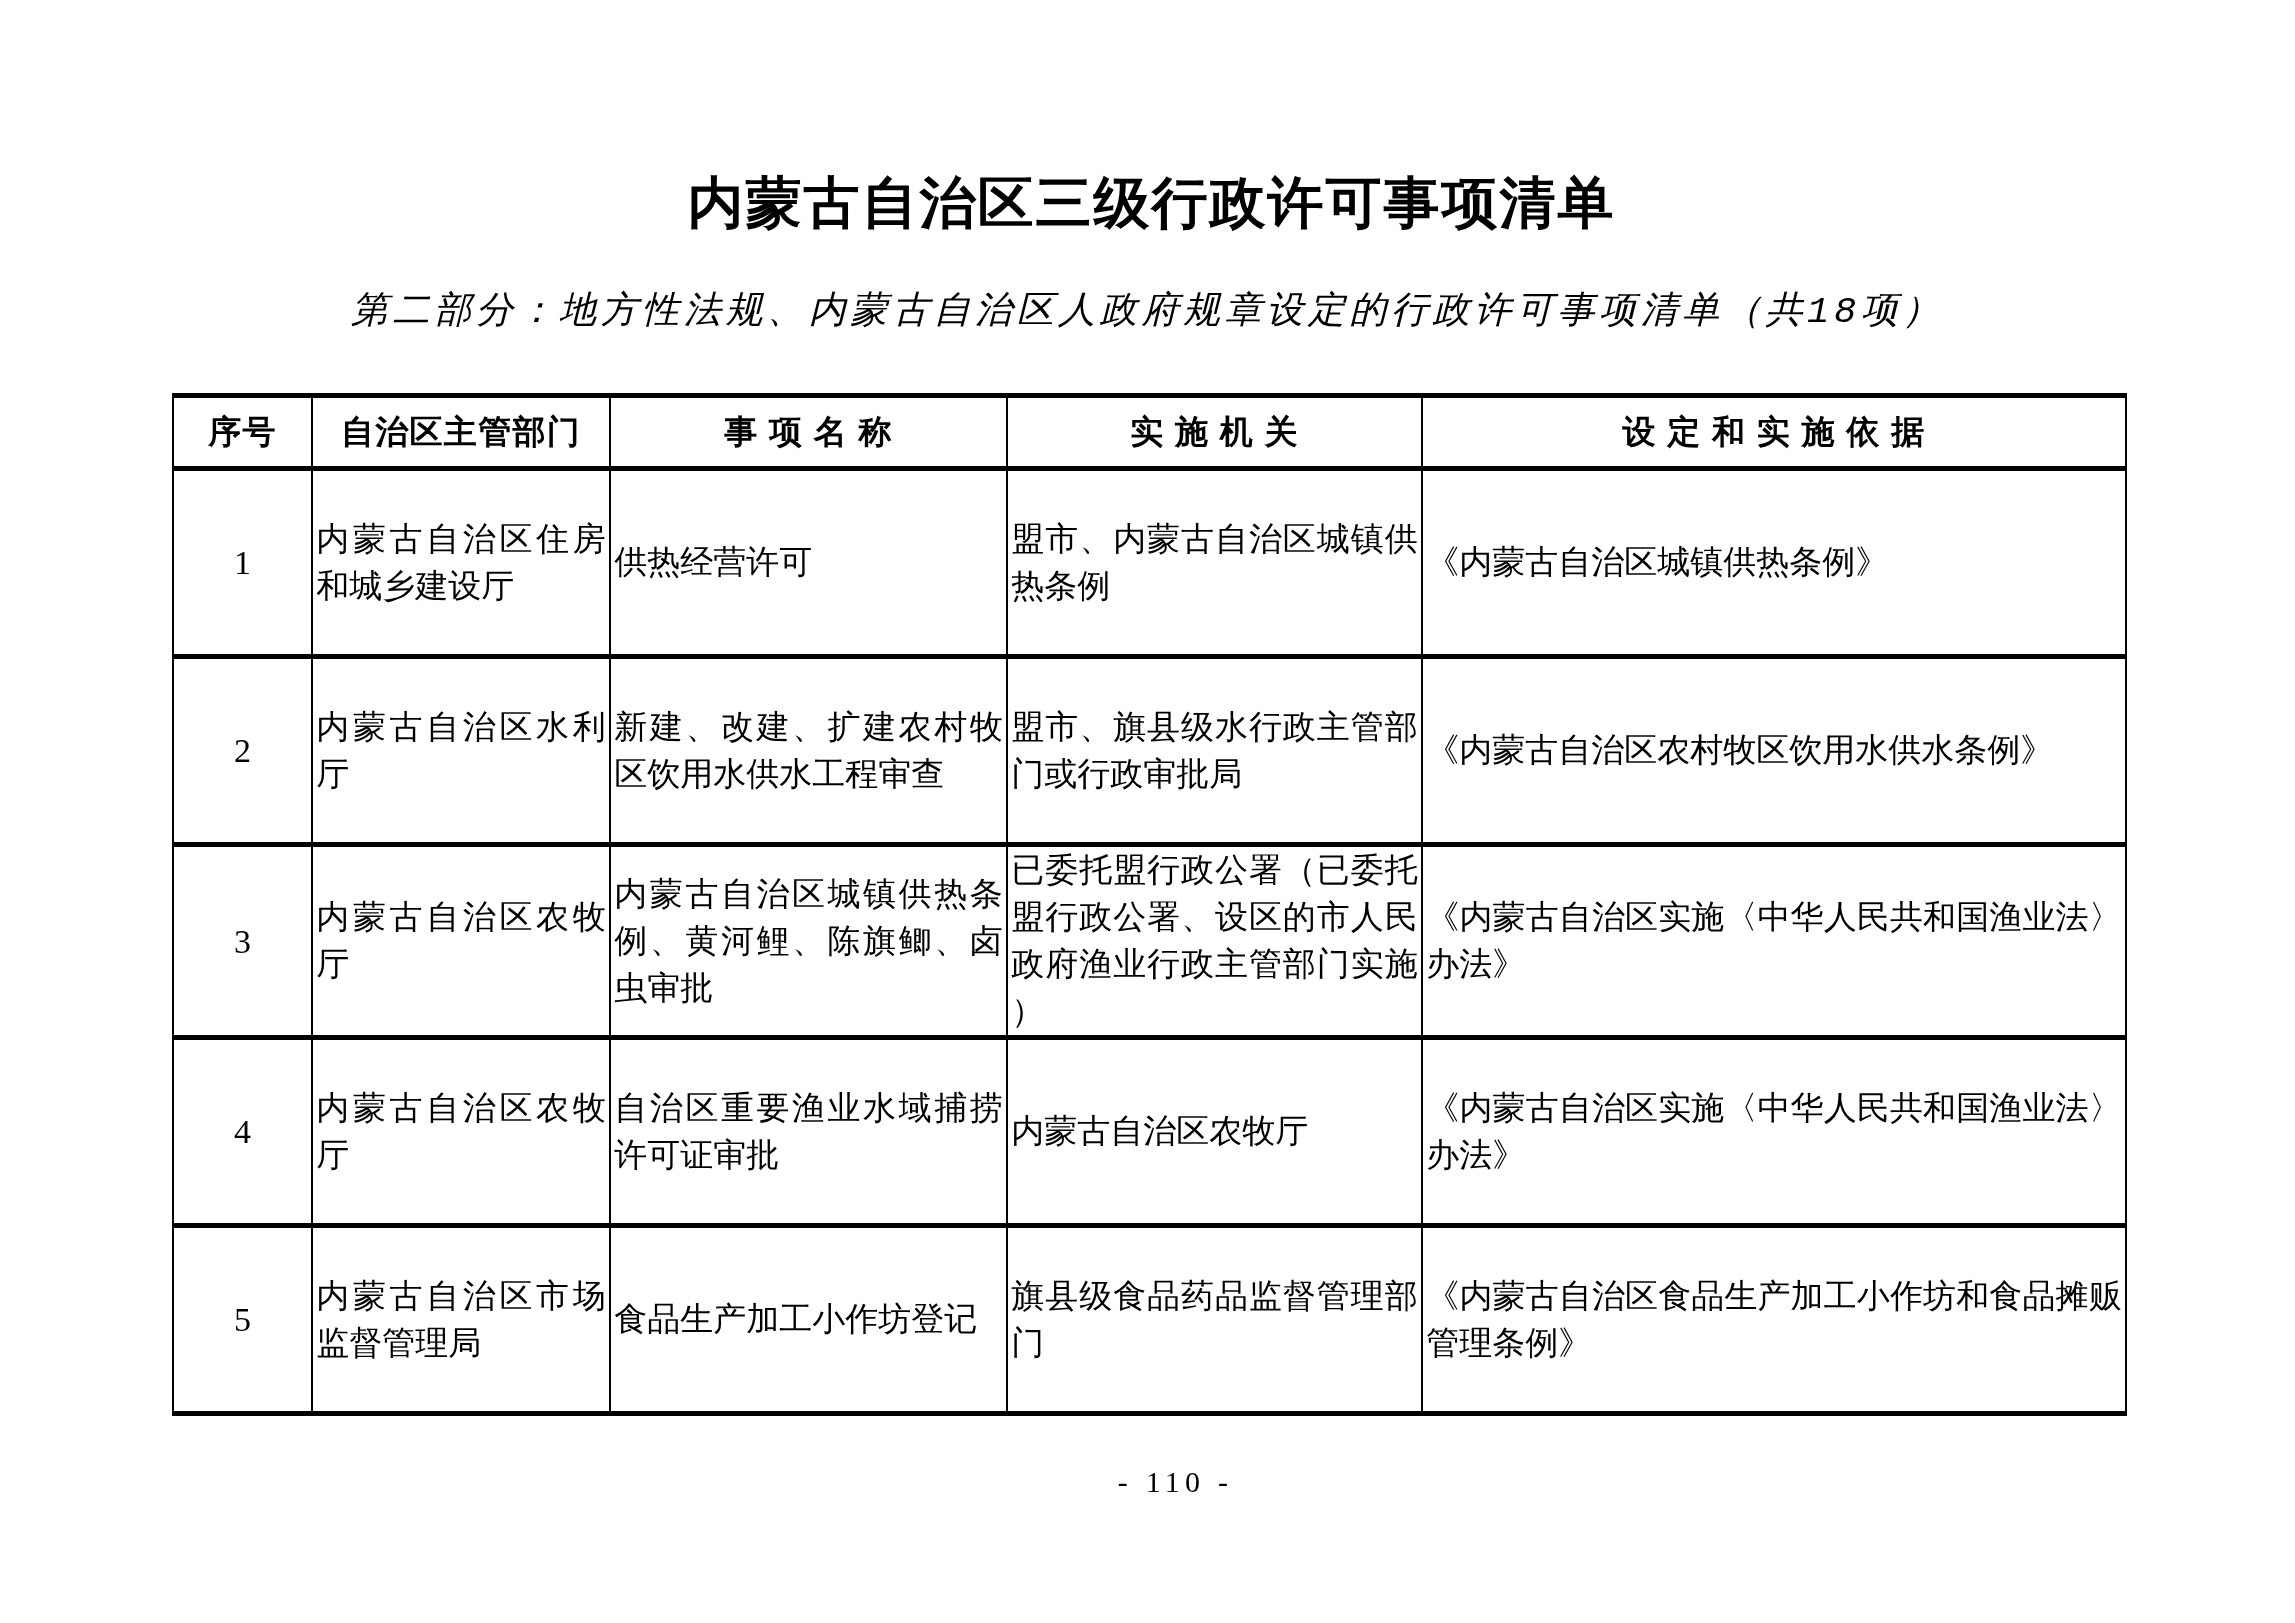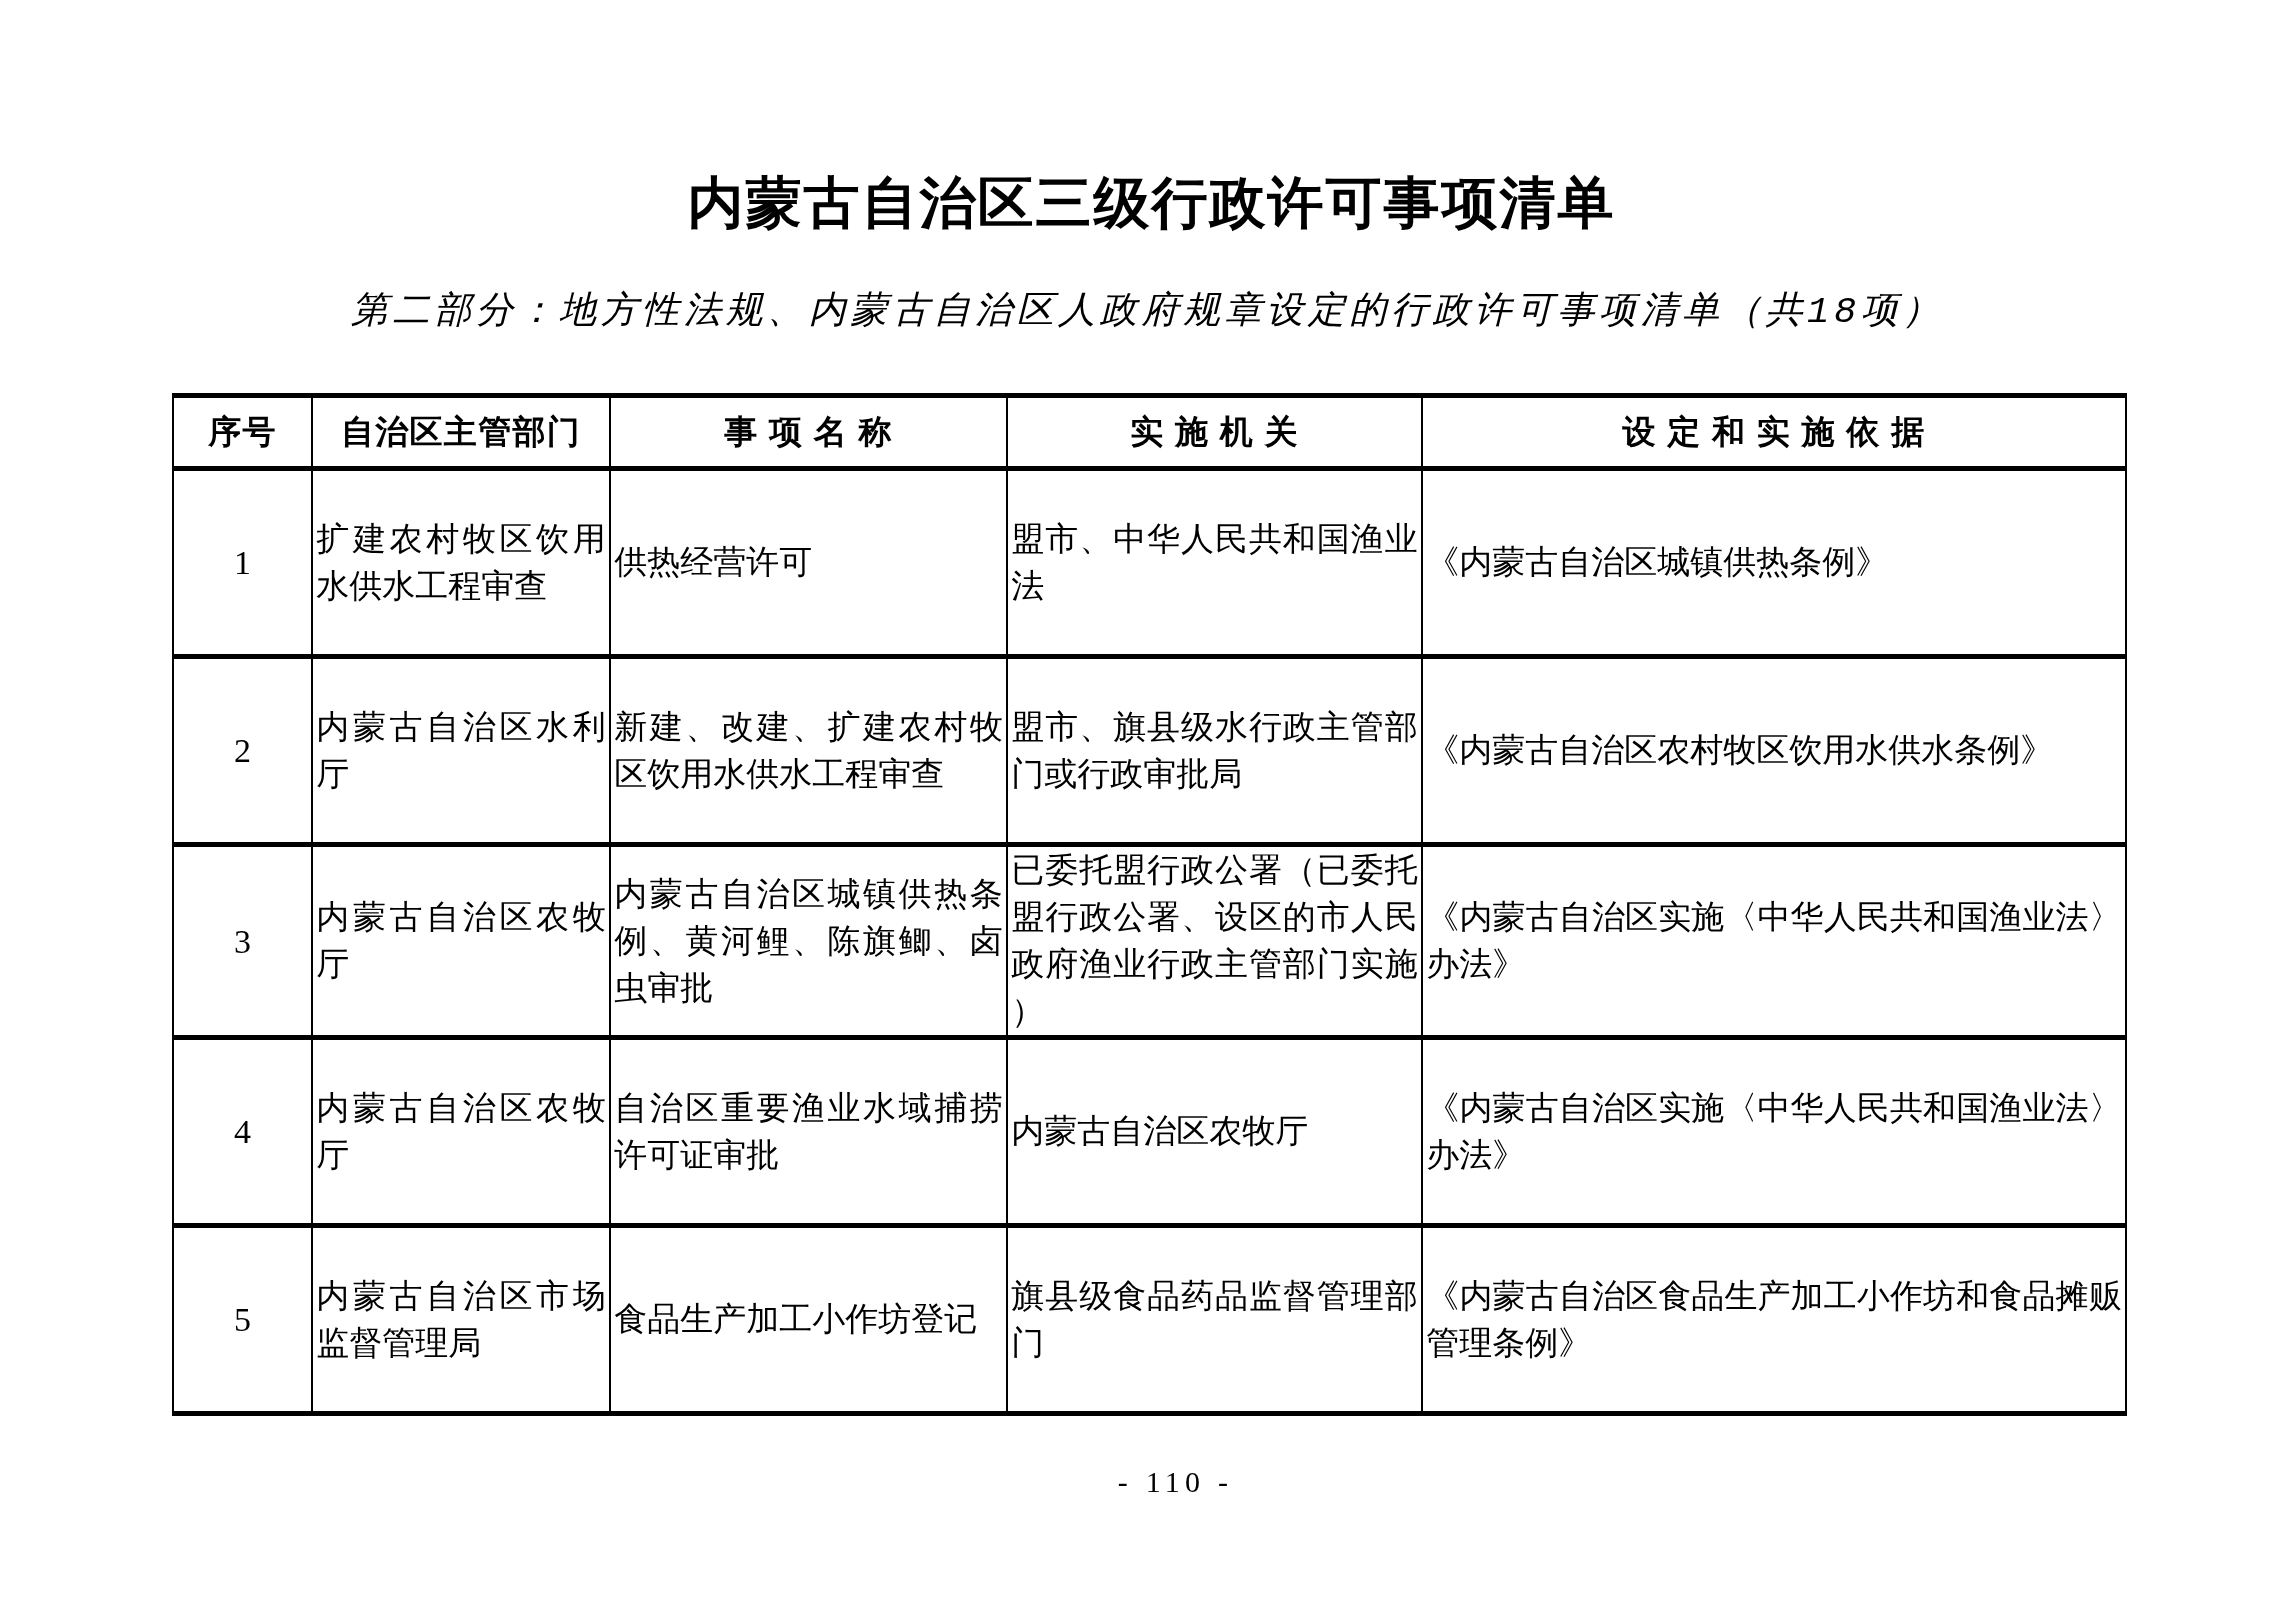--- a/index.html
+++ b/index.html
@@ -104,23 +104,23 @@
         <th>序号</th>
         <th>自治区主管部门</th>
         <th>事 项 名 称</th>
         <th>实 施 机 关</th>
         <th>设 定 和 实 施 依 据</th>
       </tr>
     </thead>
     <tbody>
       <tr class="data-row">
         <td class="c-no">1</td>
-        <td class="c-dept">扩建农村牧区饮用水供水工程审查</td>
+        <td class="c-dept">内蒙古自治区住房和城乡建设厅</td>
         <td class="c-item">供热经营许可</td>
-        <td class="c-agency">盟市、中华人民共和国渔业法</td>
+        <td class="c-agency">盟市、内蒙古自治区城镇供热条例</td>
         <td class="c-basis">《内蒙古自治区城镇供热条例》</td>
       </tr>
       <tr class="data-row">
         <td class="c-no">2</td>
         <td class="c-dept">内蒙古自治区水利厅</td>
         <td class="c-item">新建、改建、扩建农村牧区饮用水供水工程审查</td>
         <td class="c-agency">盟市、旗县级水行政主管部门或行政审批局</td>
         <td class="c-basis">《内蒙古自治区农村牧区饮用水供水条例》</td>
       </tr>
       <tr class="data-row">

